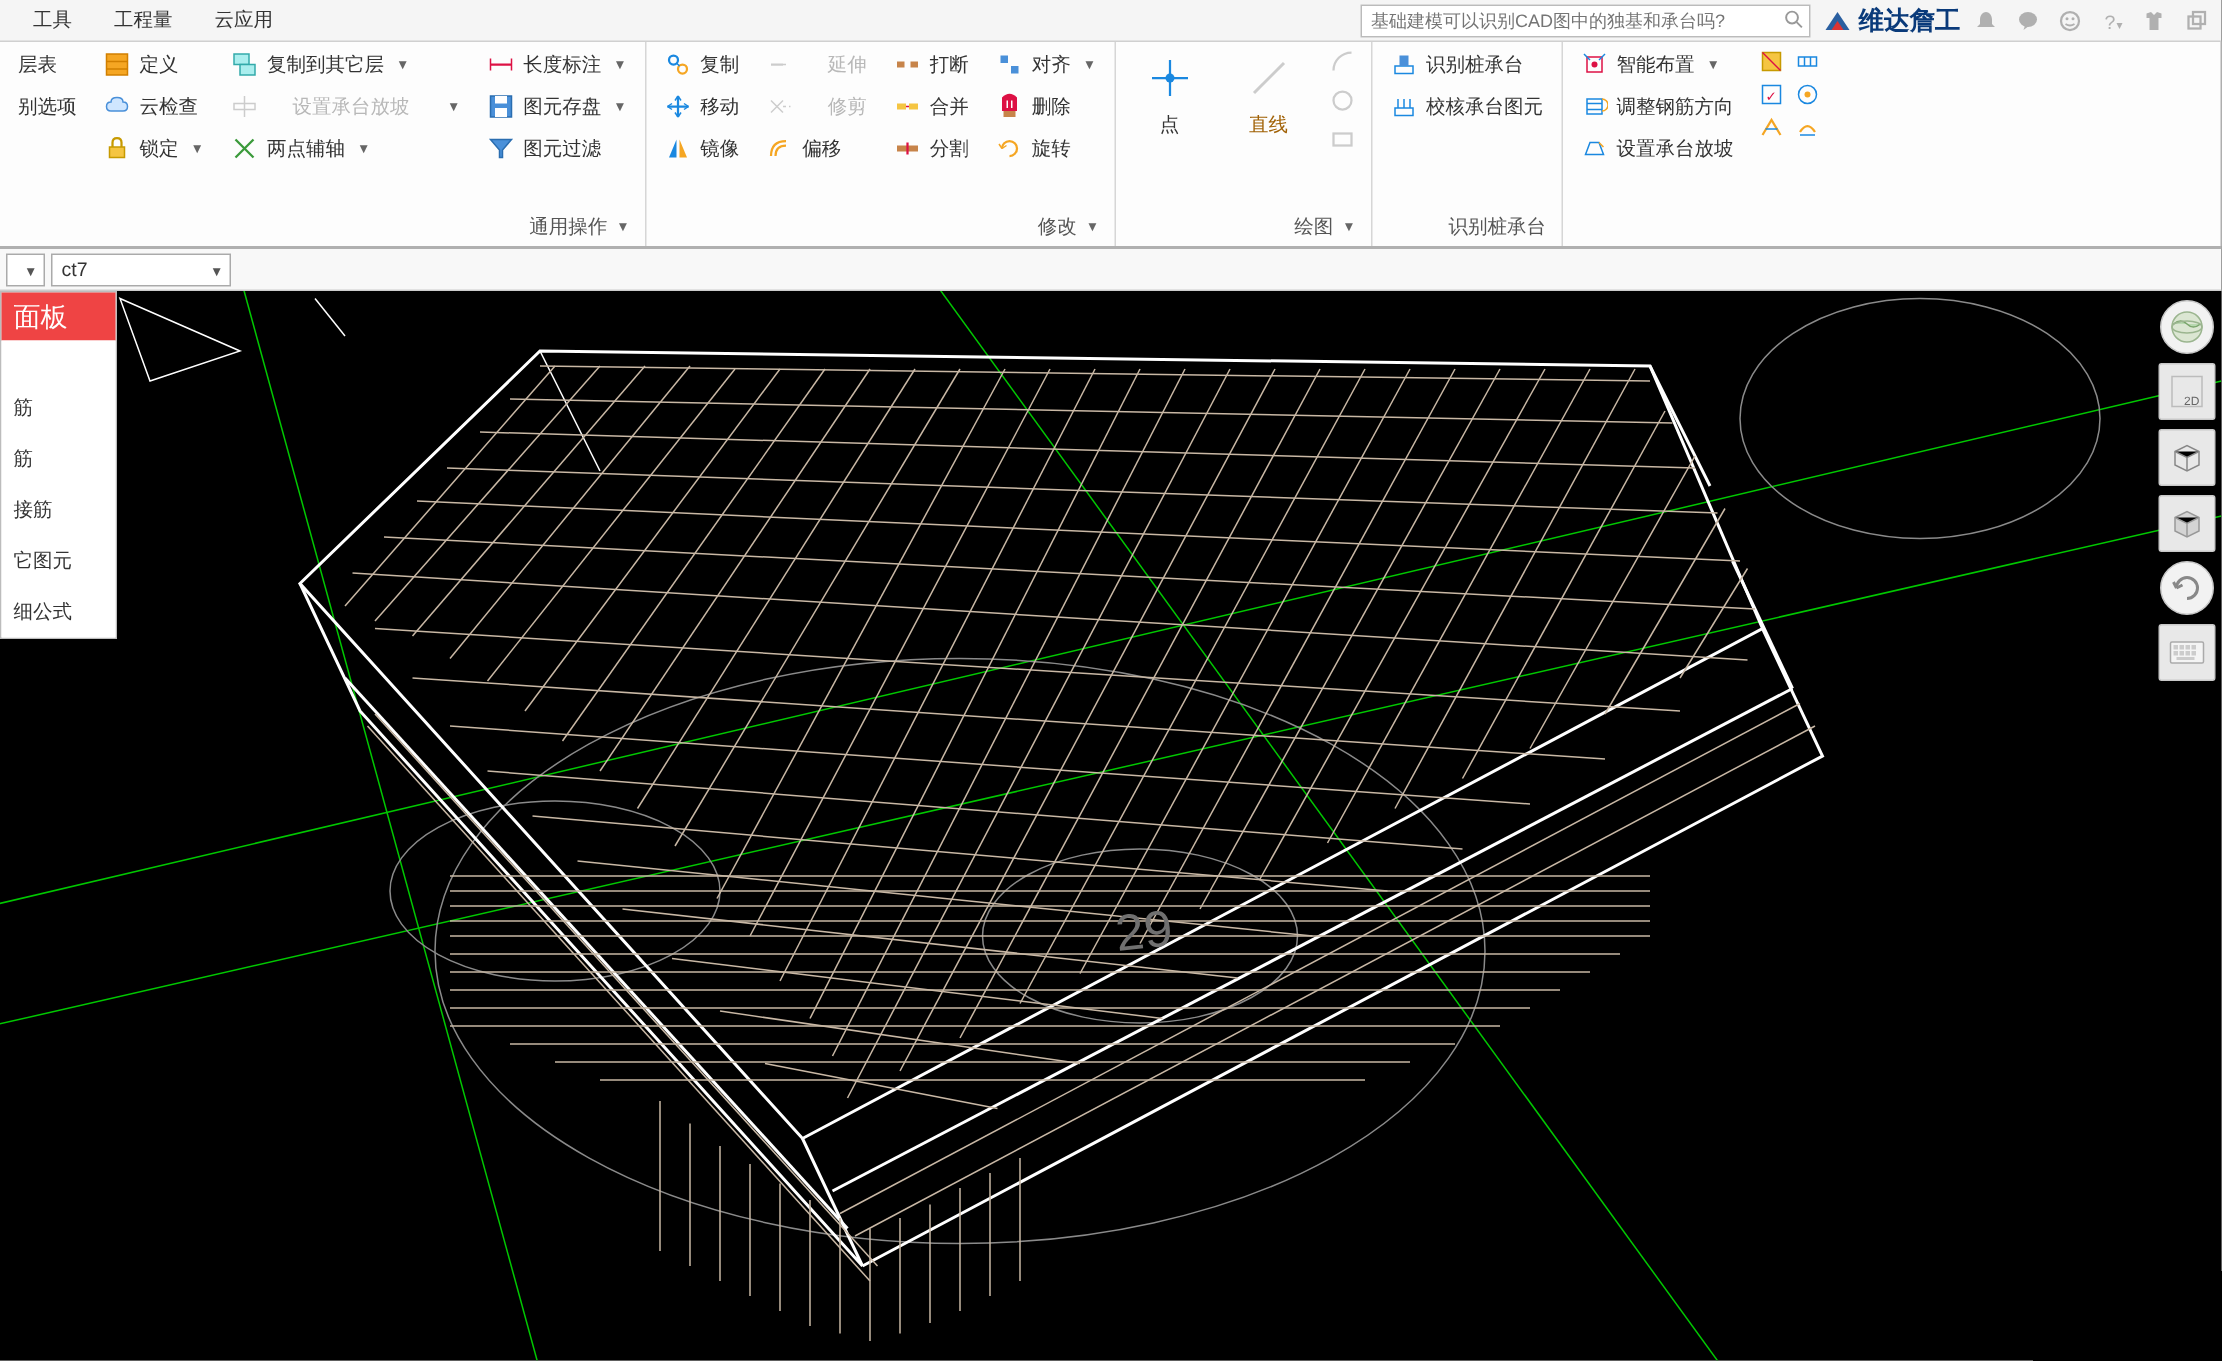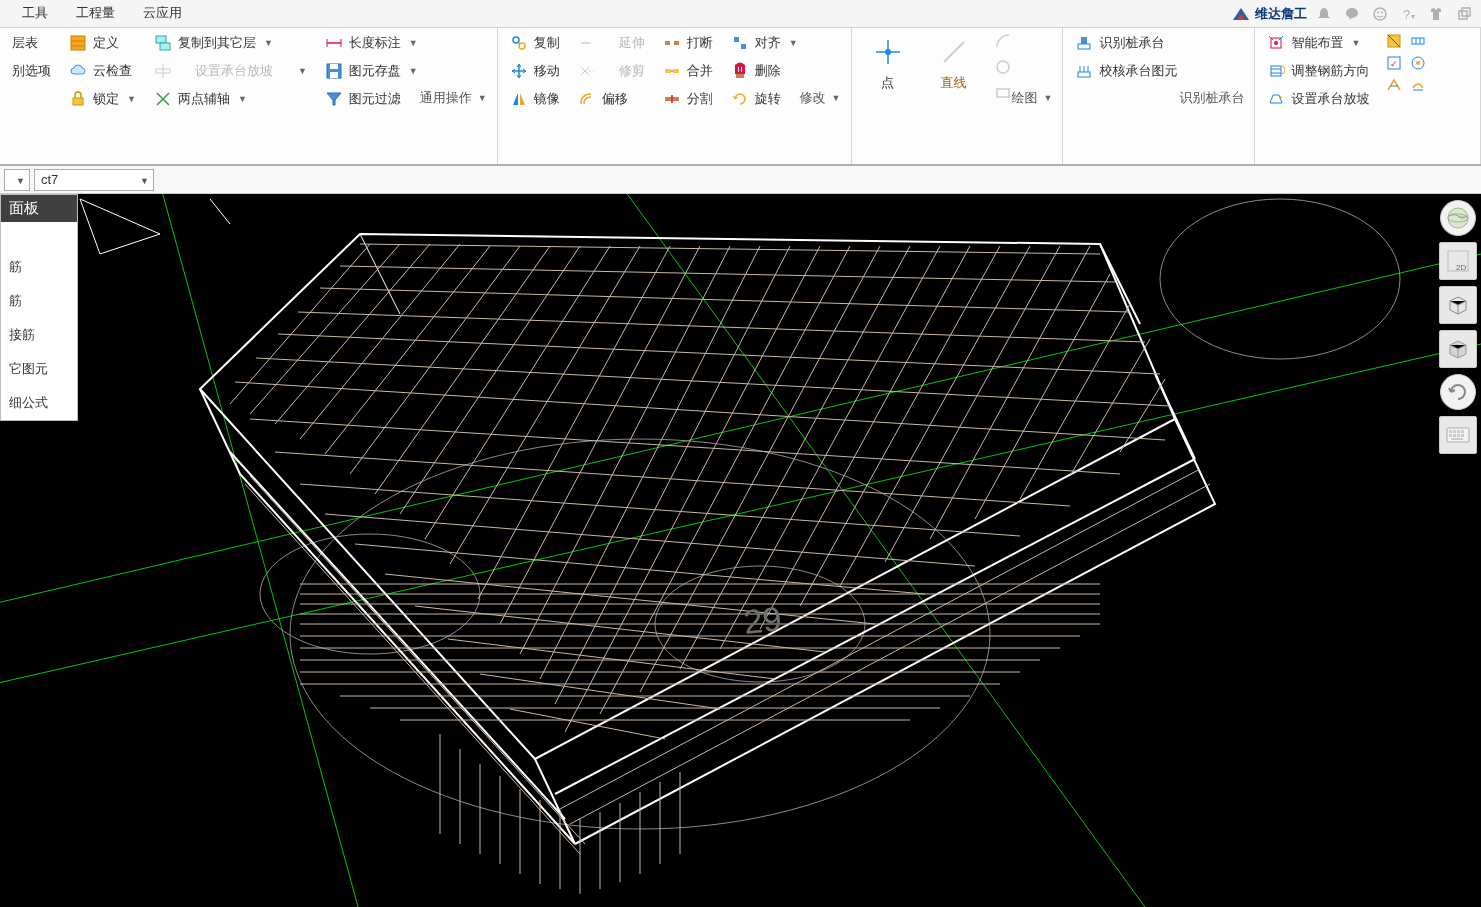--- a/index.html
+++ b/index.html
@@ -36,33 +36,33 @@
     font-size: 12px;
     padding: 0 24px 0 6px;
     color: #888;
     background: #fff;
   }
   .search-wrap { position: relative; }
   .search-wrap .mag {
     position: absolute; right: 4px; top: 3px; width: 14px; height: 14px;
     color: #888;
   }
-  .logo-area { display: flex; align-items: center; gap: 4px; color: #0a3a7a; font-weight: bold; font-size: 13px; }
+  .logo-area { display: flex; align-items: center; gap: 4px; color: #0a3a7a; font-weight: bold; font-size: 17px; }
   .titlebar-icons { display: flex; gap: 10px; color: #9d9d9d; }
   .titlebar-icons .ico { width: 18px; height: 18px; display:flex;align-items:center;justify-content:center; }
 
   .ribbon {
     display: flex;
     border-bottom: 2px solid #b0b0b0;
     background: #fdfdfd;
     height: 138px;
   }
   .ribbon-group {
     display: flex;
-    flex-direction: row;
+    flex-direction: column;
     border-right: 1px solid #d6d6d6;
     padding: 4px 10px 2px 10px;
   }
   .ribbon-group .group-content {
     flex: 1;
     display: flex;
     gap: 14px;
     align-items: flex-start;
   }
   .ribbon-group .group-label {
@@ -112,21 +112,21 @@
     height: 713px;
     background: #000;
   }
   .canvas-svg { position:absolute; left:0;top:0;width:100%;height:100%; }
 
   .side-panel {
     position:absolute;left:0;top:0;width:78px;background:#fff;border:1px solid #bcbcbc;
     z-index:5;
   }
   .side-panel .panel-title {
-    background:#404040;color:#fff;padding:4px 8px;font-size:15px;
+    background:#ef4444;color:#fff;padding:4px 8px;font-size:18px;
   }
   .side-panel .panel-body { background:#fff; }
   .side-panel .panel-item {
     padding:8px 8px;color:#333;font-size:13px;border-bottom:0px;
     cursor:pointer;white-space:nowrap;
   }
 
   .right-toolbar {
     position:absolute;right:0;top:0;width:46px;
     display:flex;flex-direction:column;align-items:center;padding:6px 0;gap:6px;
@@ -140,20 +140,27 @@
   .right-toolbar .tool.round { border-radius:50%; width:36px;height:36px;background:#f2f2f2; }
 </style>
 </head>
 <body>
 
 <div class="menubar">
   <div class="menu-item">工具</div>
   <div class="menu-item">工程量</div>
   <div class="menu-item">云应用</div>
   <div class="right-area">
+    <div class="search-wrap">
+      <input class="search-box" placeholder="基础建模可以识别CAD图中的独基和承台吗?" style="">
+      <svg class="mag" viewBox="0 0 16 16">
+          <circle cx="6.5" cy="6.5" r="4.5" fill="none" stroke="#999" stroke-width="1.5"></circle>
+          <line x1="10" y1="10" x2="14" y2="14" stroke="#999" stroke-width="1.5"></line>
+        </svg>
+    </div>
     <div class="logo-area">
       <svg width="20" height="16">
           <path d="M2,14 L10,2 L18,14 Z" fill="#2a5fa0"></path>
           <path d="M6,14 L10,8 L14,14 Z" fill="#d33"></path>
         </svg>
       <span>维达詹工</span>
     </div>
     <div class="titlebar-icons">
       <div class="ico">
           <svg viewBox="0 0 16 16" width="16" height="16">

